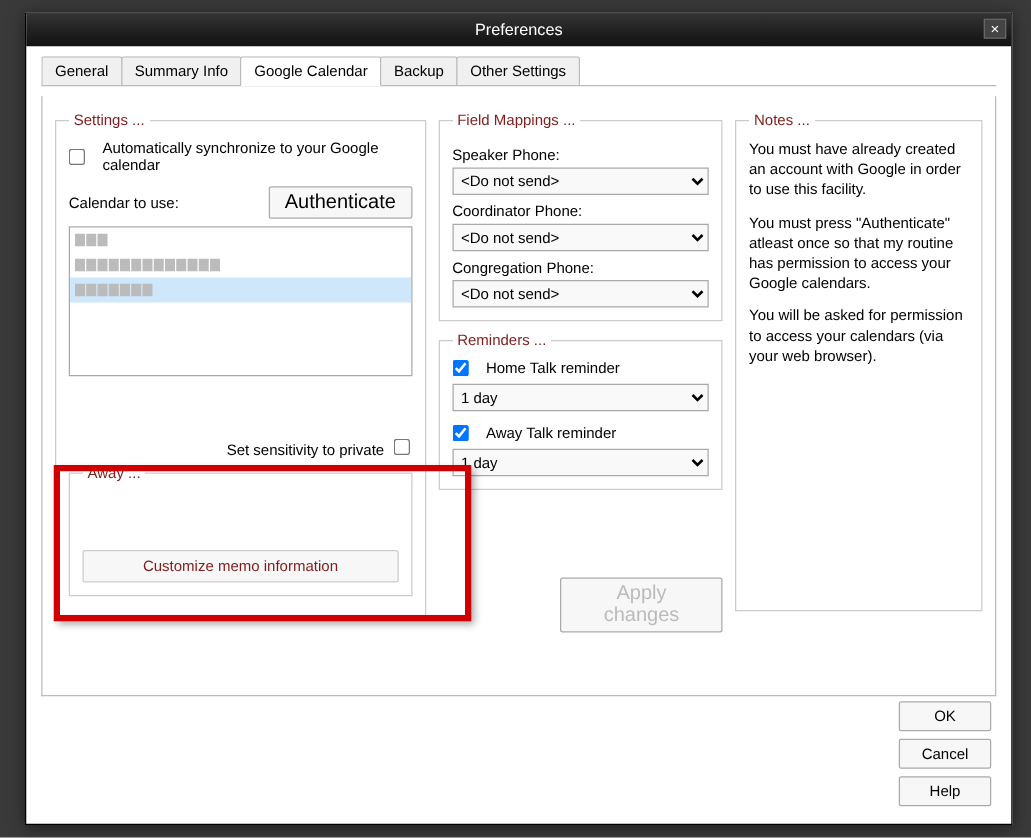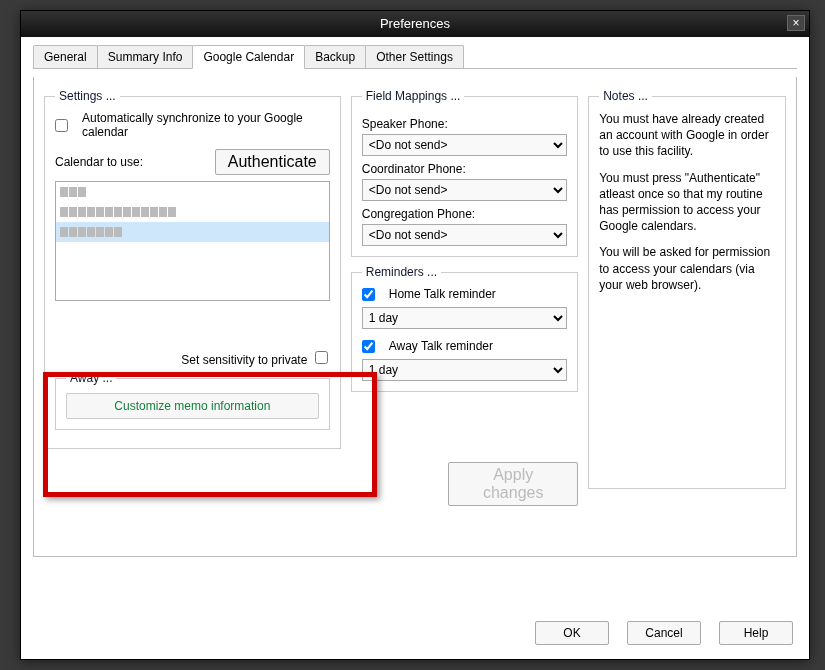--- a/index.html
+++ b/index.html
@@ -71,21 +71,21 @@
   padding: 12px 10px;
   min-height: 480px;
 }
 fieldset {
   border: 1px solid #ccc;
   padding: 8px 10px 10px 10px;
   margin-bottom: 8px;
 }
 legend {
   padding: 0 4px;
-  color: #0f172a;
+  color: #7f1d1d;
 }
 .left-col { width: 300px; }
 .mid-col { width: 230px; }
 .right-col { width: 200px; }
 .row { display: flex; align-items: center; margin-bottom: 6px; gap: 14px; }
 .row label { flex: 1; }
 button.std {
   background: #f7f7f7;
   border: 1px solid #aaa;
   padding: 3px 12px;
@@ -94,26 +94,27 @@
   cursor: pointer;
   border-radius: 2px;
 }
 button.std:disabled {
   color: #aaa;
   cursor: default;
 }
 button.dim {
   background: #f7f7f7;
   border: 1px solid #ccc;
-  color: #15803d;
+  color: #7f1d1d;
   width: 100%;
   padding: 5px 0;
   font-family: inherit;
   font-size: 12px;
   border-radius: 2px;
+  margin-top: 47px;
 }
 .calbox {
   border: 1px solid #aaa;
   height: 120px;
   margin-top: 4px;
   background: #fff;
   overflow: hidden;
 }
 .calrow {
   height: 20px;
@@ -159,21 +160,22 @@
 .other label.multi {
   display: inline-block;
   width: 230px;
   vertical-align: top;
   line-height: 1.25;
 }
 .footer {
   position: absolute;
   right: 16px; bottom: 14px;
   display: flex;
-  gap: 18px;
+  gap: 6px;
+  flex-direction: column;
 }
 .footer button {
   width: 74px;
   padding: 4px 0;
   background: #f7f7f7;
   border: 1px solid #aaa;
   font-family: inherit;
   font-size: 12px;
   cursor: pointer;
   border-radius: 2px;

